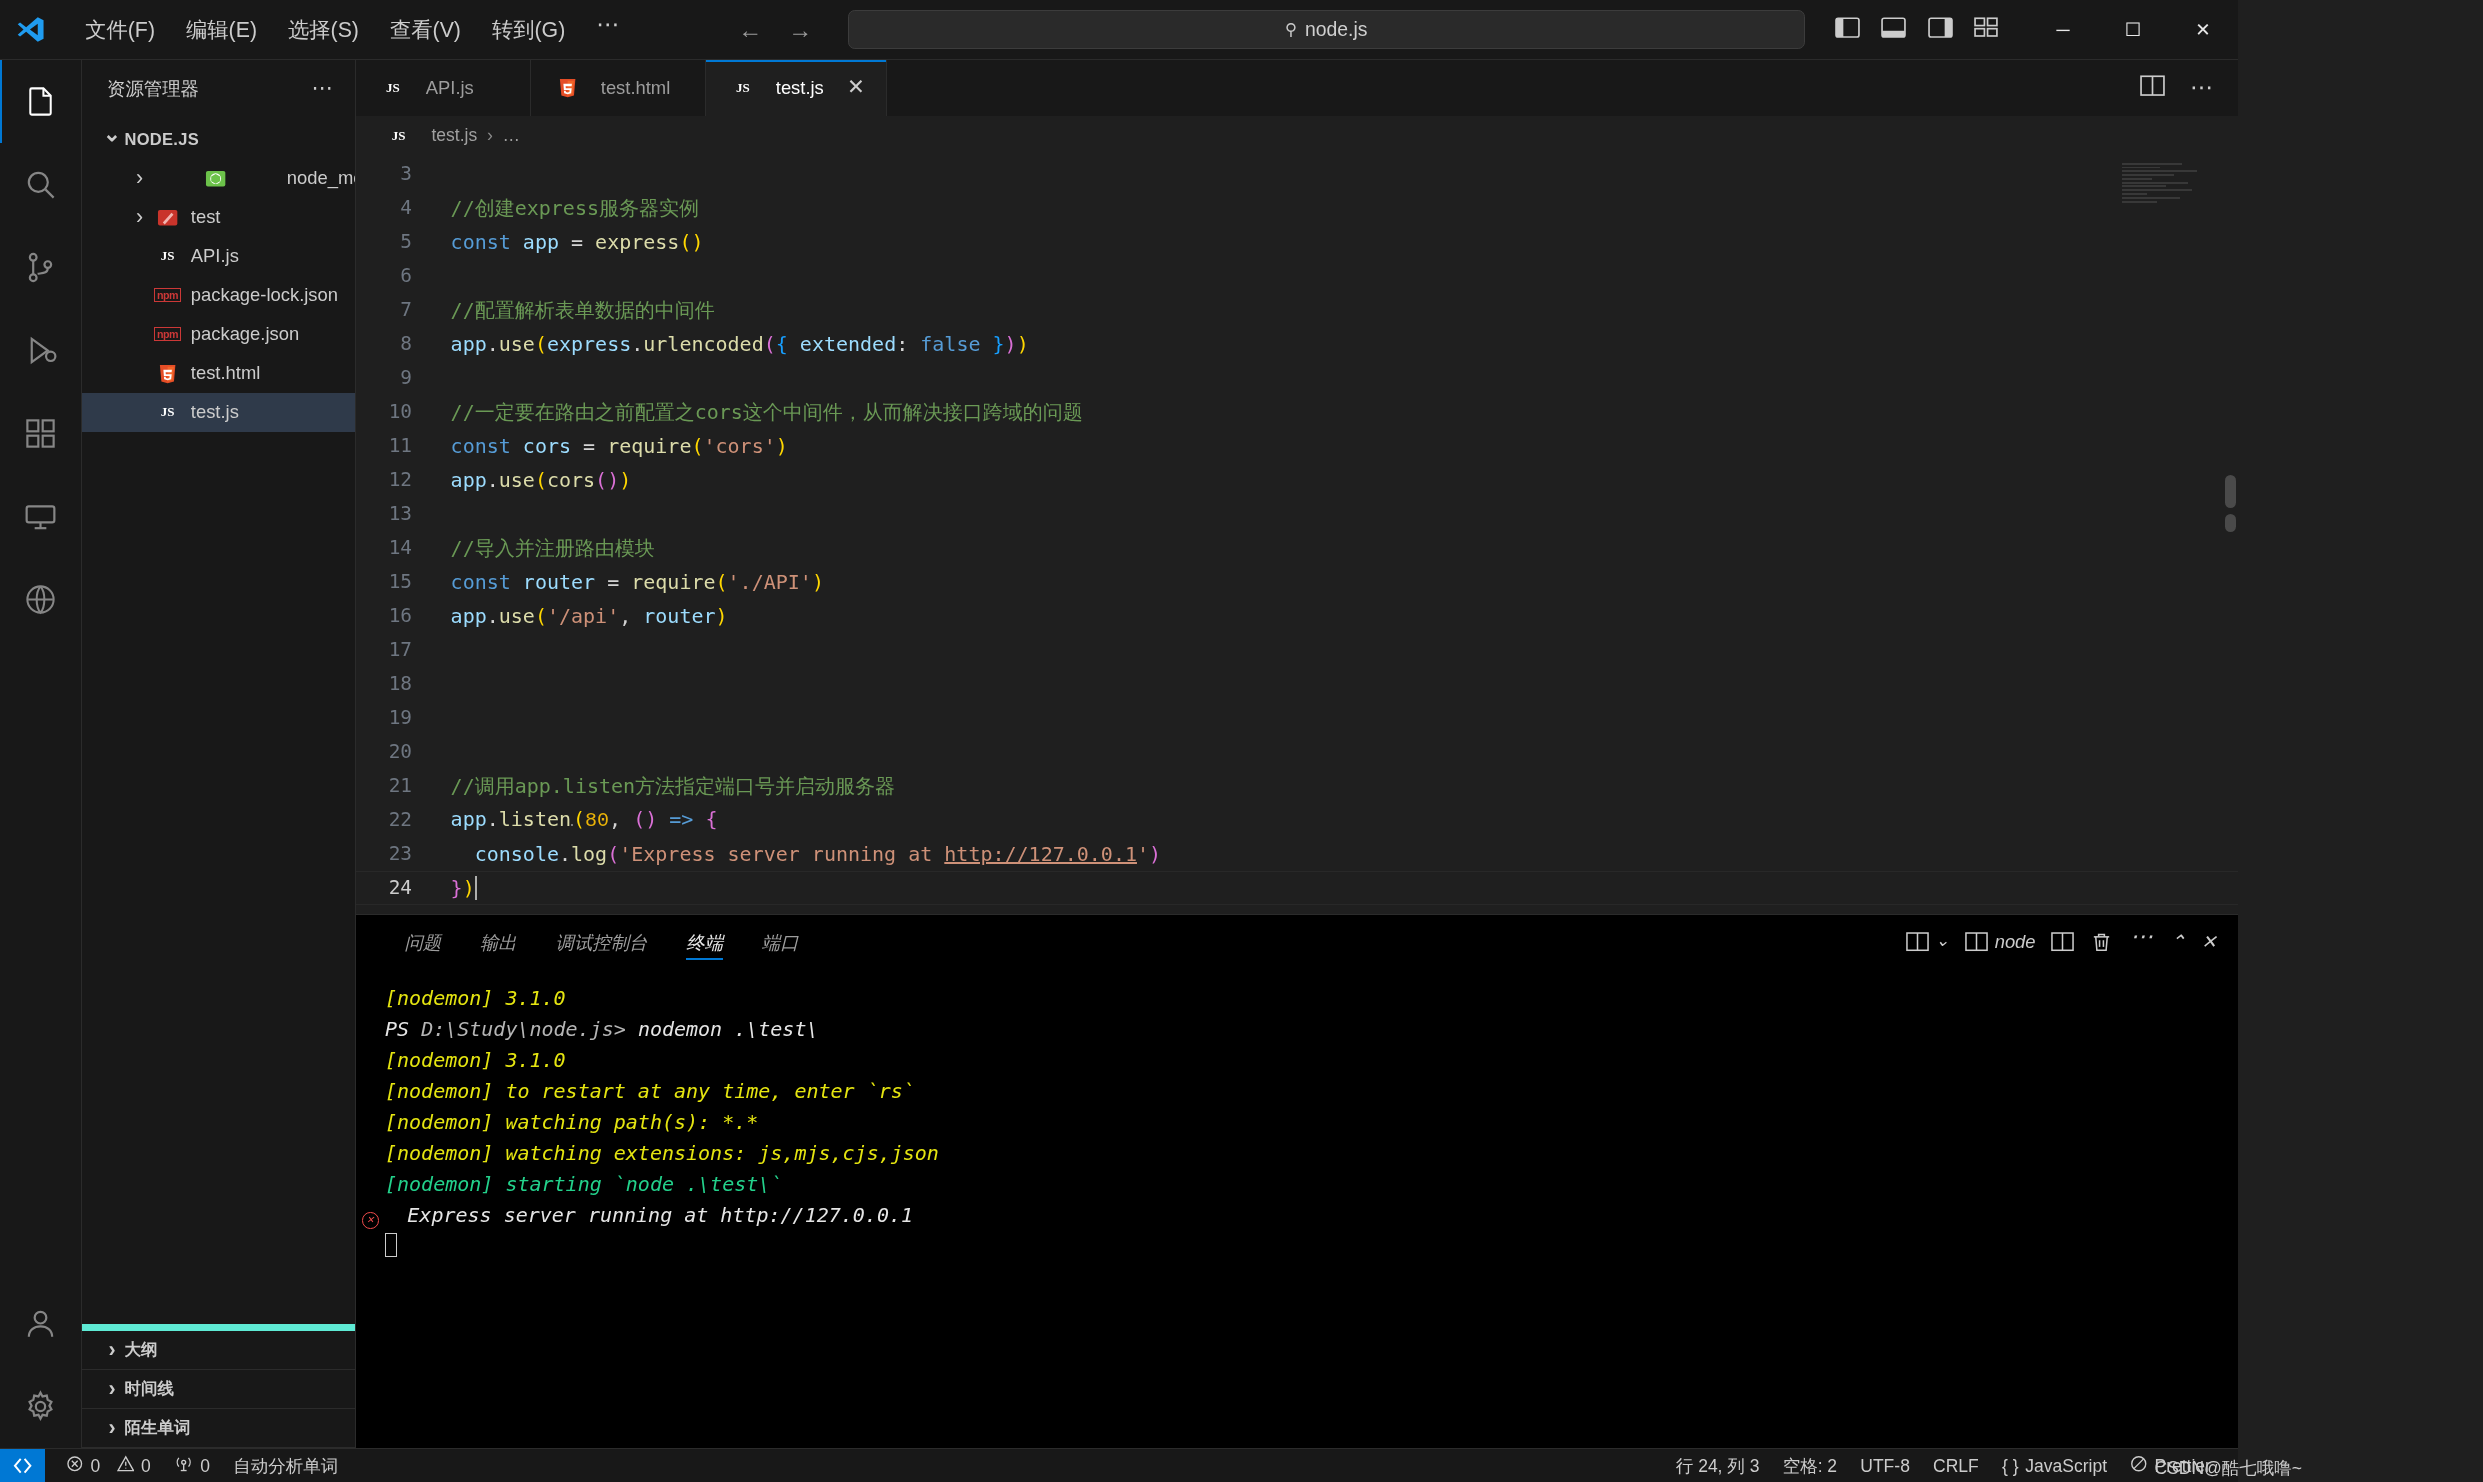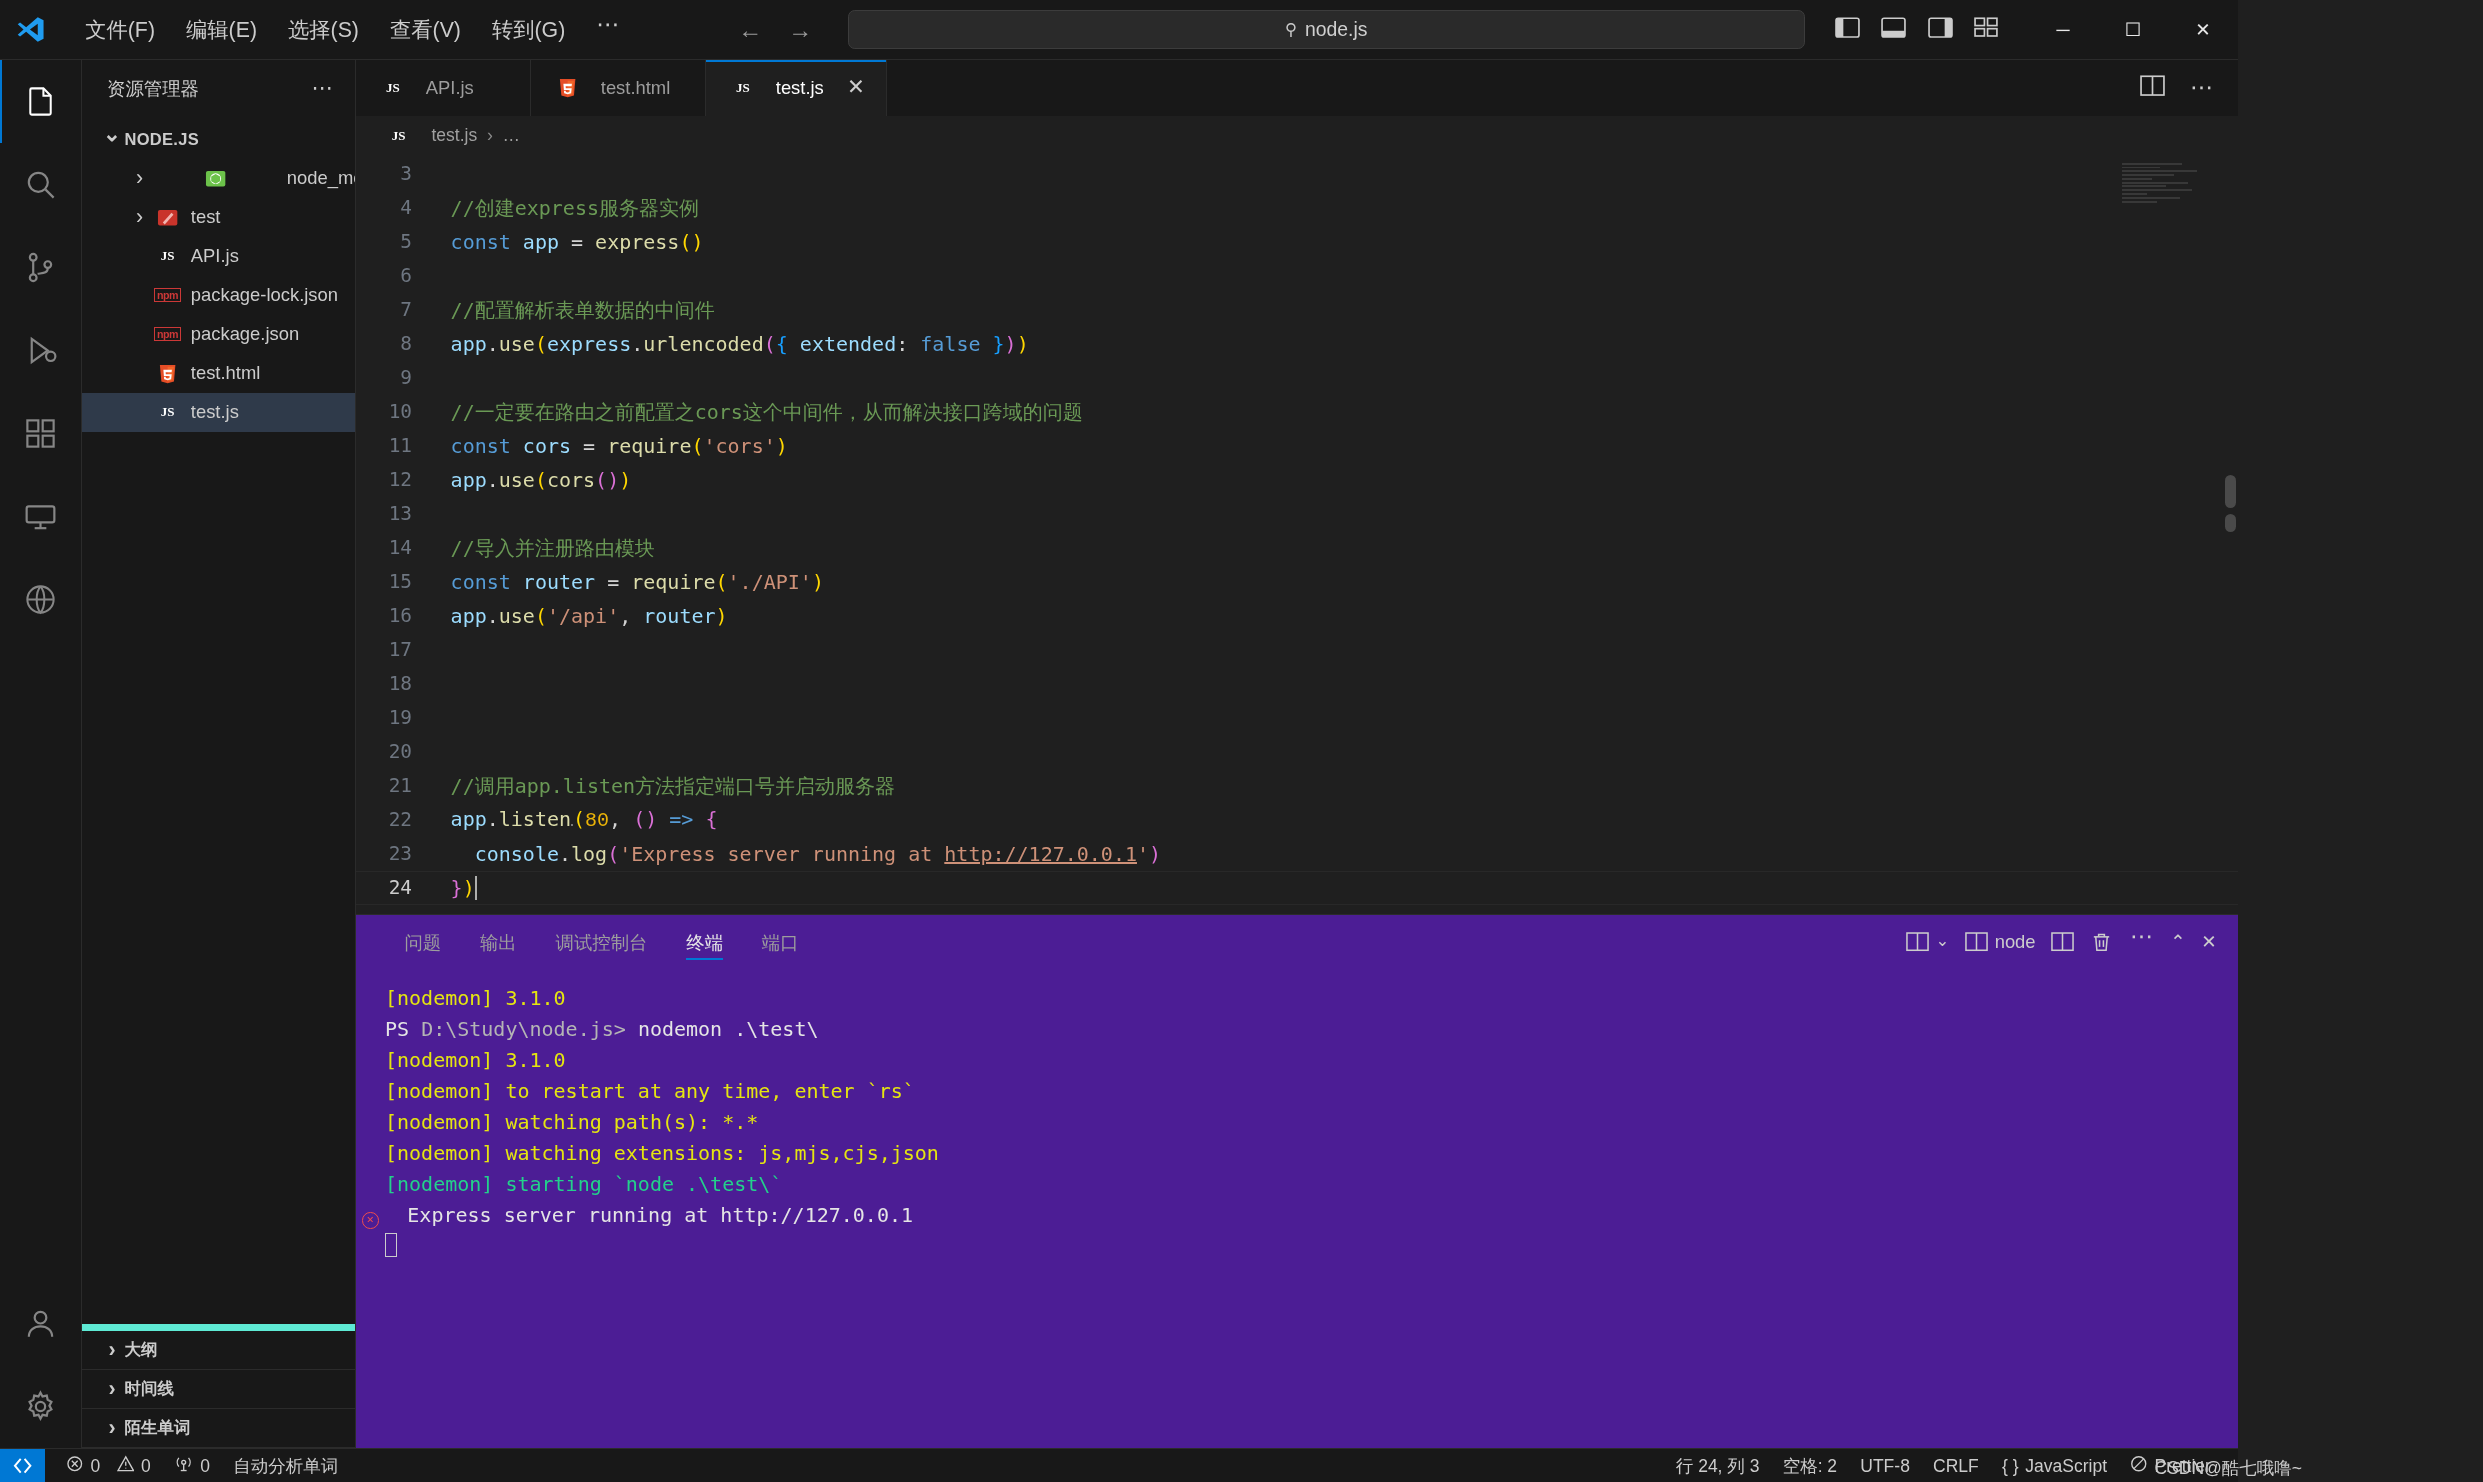--- a/index.html
+++ b/index.html
@@ -145,21 +145,21 @@
   .cursorbox { display:inline-block; border:1px solid #7a7a7a; }
   .curline-border { border-top:1px solid #282828; border-bottom:1px solid #282828; }
 
   .minimap {
     position:absolute; right: 15.5px; top: 7.8px; width: 101px; height: 66px; opacity:.6;
   }
   .minimap div { height:1.9px; margin-bottom:1.9px; background:#4a4a4a; }
   .scroll-indicator { position:absolute; right:1.9px; width:11.6px; background:#4a4a4a; border-radius:5.8px;}
 
   
-  .panel { height: 534px; flex:0 0 534px; background:#4c1d95; display:flex; flex-direction:column; border-top:1px solid #2b2b2b;}
+  .panel { height: 534px; flex:0 0 534px; background:#000000; display:flex; flex-direction:column; border-top:1px solid #2b2b2b;font-style:italic;}
   .panel-tabs { height:54px; display:flex; align-items:center; padding-left: 29px; gap:0;}
   .ptab { font-size:18.4px; color:#9d9d9d; padding: 0 19.4px; height:54px; display:flex; align-items:center; position:relative;}
   .ptab.active { color:#e7e7e7; }
   .ptab.active::after {
     content:''; position:absolute; left:19.4px; right:19.4px; bottom:8.7px; height:1.9px; background:#0078d4;
   }
   .panel-actions { margin-left:auto; display:flex; align-items:center; gap: 15.5px; padding-right: 21.3px; color:#cccccc;}
   .panel-actions svg { width:23px; height:21.3px; }
   .pa { display:flex; align-items:center; gap:6.8px; font-size:18.4px; color:#cccccc;}
   .pa .chevd { font-size:16.5px; position:relative; top:-1.9px;}

